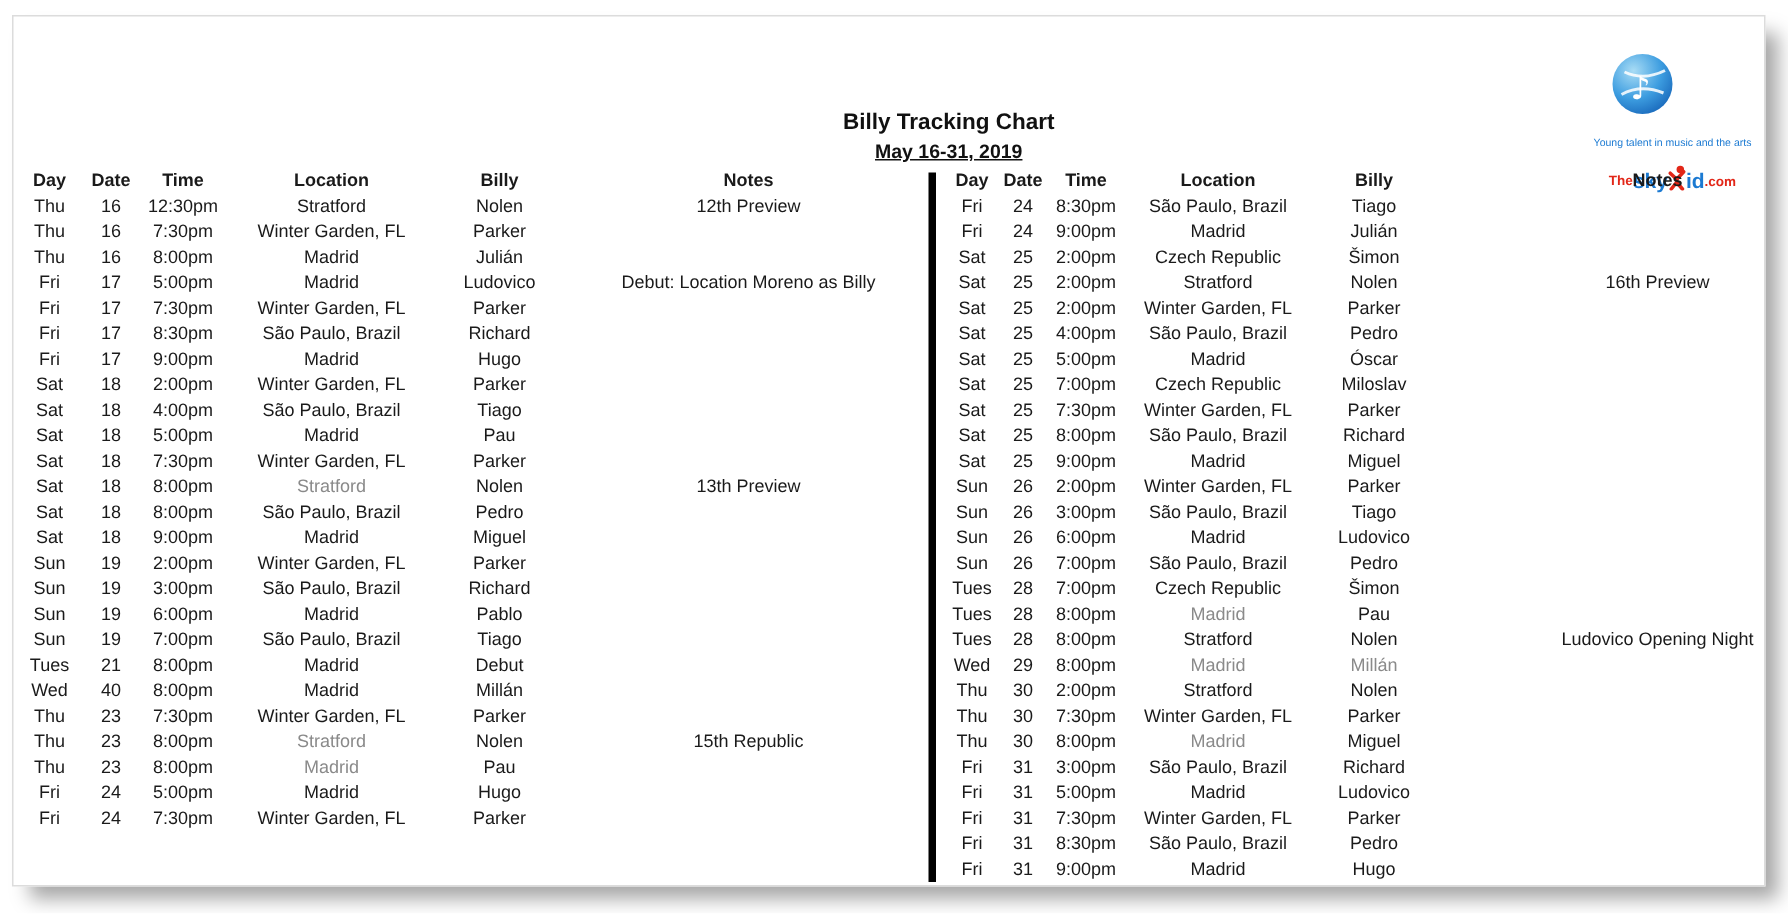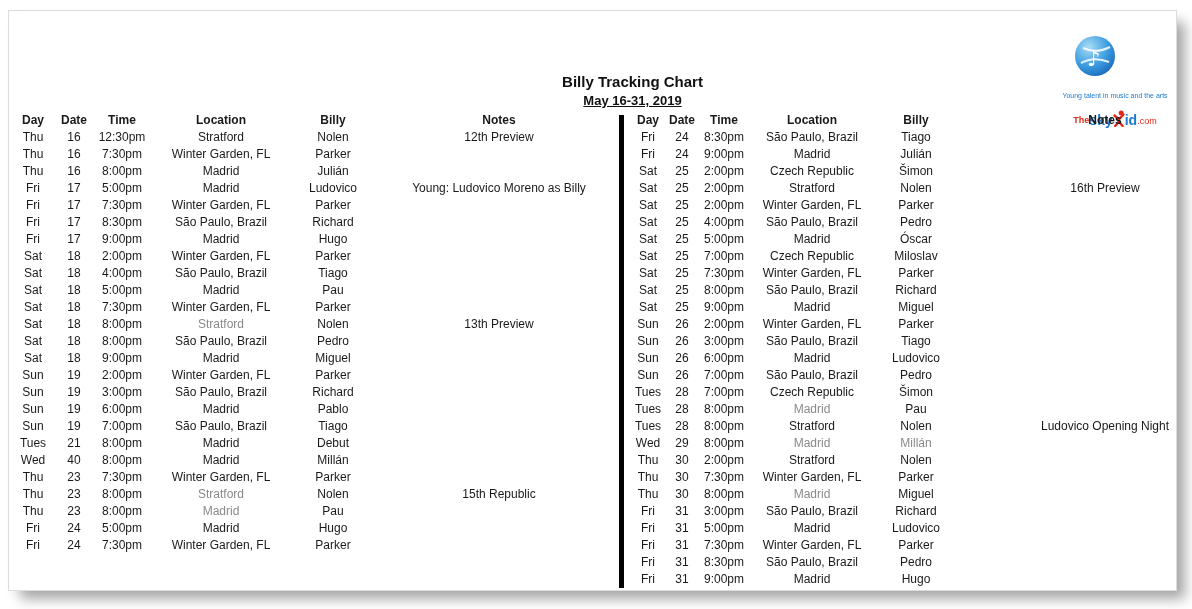--- a/index.html
+++ b/index.html
@@ -23,21 +23,21 @@
   
   .logo{position:absolute;left:1049px;top:24px;width:114px;height:70px;}
   .globe{position:absolute;left:16px;top:0;width:42px;height:42px;}
   .logo-line{position:absolute;left:0;top:31px;width:114px;display:flex;align-items:flex-end;
              justify-content:center;line-height:1;margin-top:44px;}
   .lt-the{color:#e22718;font-size:9px;font-weight:bold;padding-bottom:2px;
           text-shadow:0 0 2px #fff,0 0 2px #fff;}
   .lt-sky,.lt-id{color:#1c7ad2;font-size:14px;font-weight:bold;
           text-shadow:0 0 2px #fff,0 0 2px #fff,0 0 2px #fff;}
   .kid-figure{margin:0 -1px;}
-  .lt-com{color:#e22718;font-size:9px;font-weight:normal;padding-bottom:1px;}
+  .lt-com{color:#e22718;font-size:9px;font-weight:bold;padding-bottom:1px;}
   .tagline{position:absolute;left:0;top:57px;width:114px;text-align:center;font-size:7px;
            color:#1c7ad2;white-space:nowrap;}
 </style>
 </head>
 <body>
 
 <div class="canvas">
   <div class="page">
 
     <div class="title-block">
@@ -116,21 +116,21 @@
             <td>Madrid</td>
             <td>Julián</td>
             <td></td>
           </tr>
           <tr>
             <td>Fri</td>
             <td>17</td>
             <td>5:00pm</td>
             <td>Madrid</td>
             <td>Ludovico</td>
-            <td>Young: Ludovico Moreno as Billy</td>
+            <td>Debut: Location Moreno as Billy</td>
           </tr>
           <tr>
             <td>Fri</td>
             <td>17</td>
             <td>7:30pm</td>
             <td>Winter Garden, FL</td>
             <td>Parker</td>
             <td></td>
           </tr>
           <tr>

